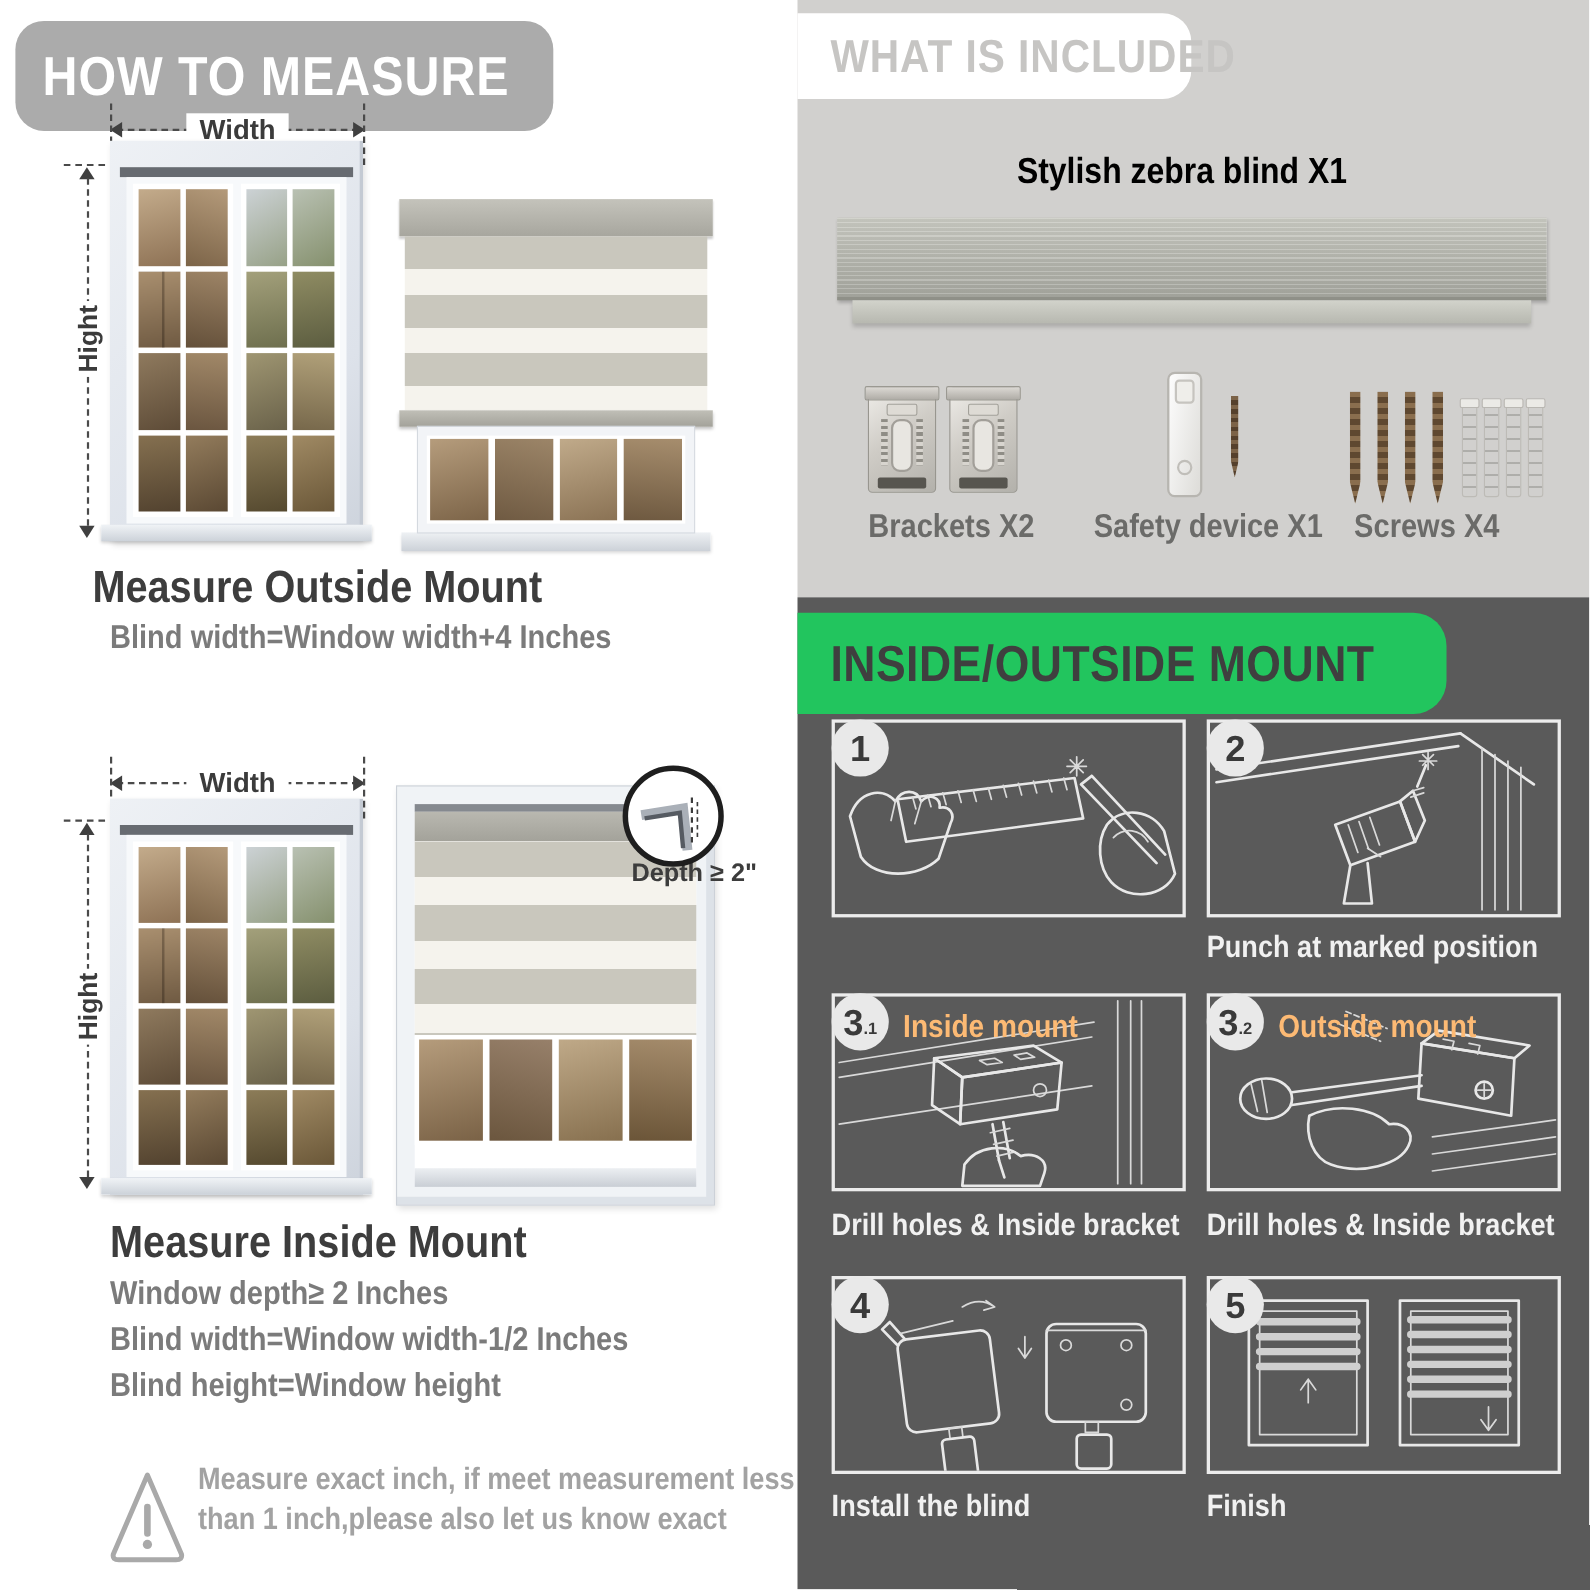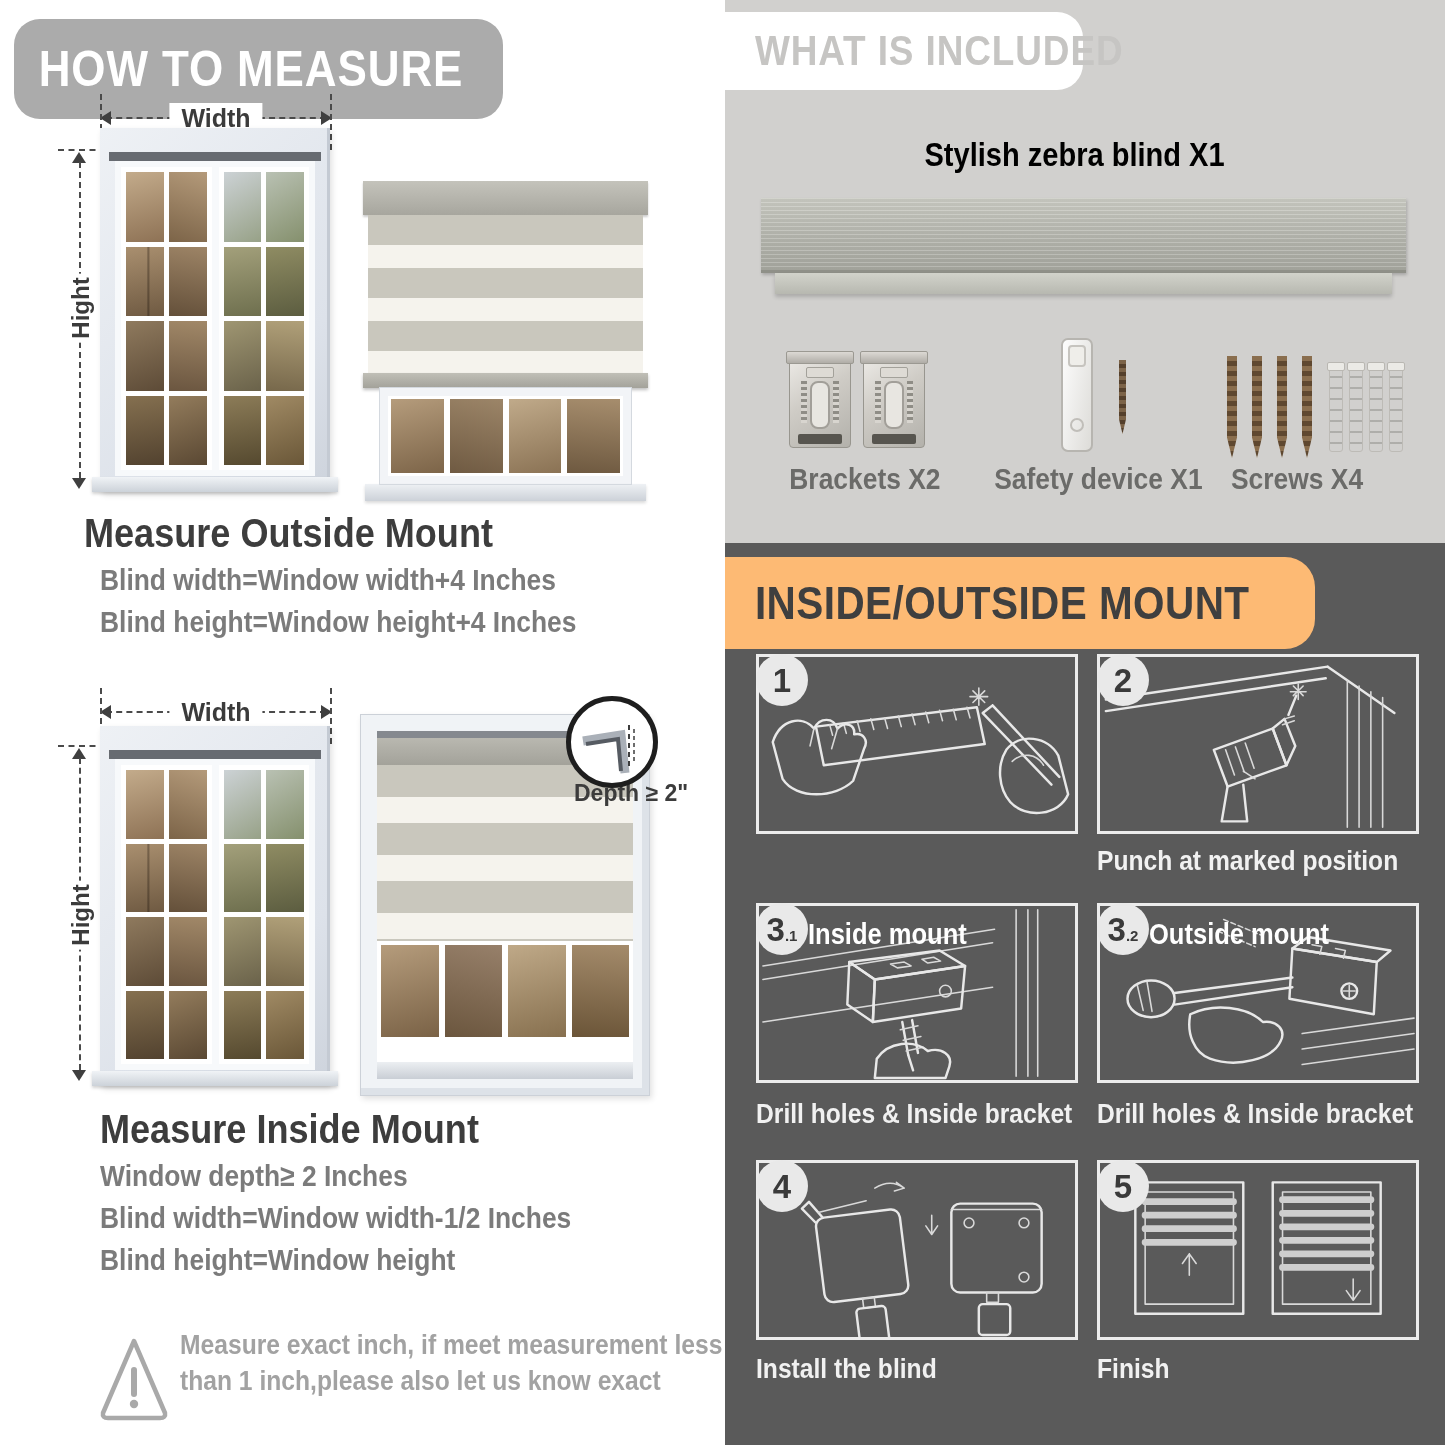--- a/index.html
+++ b/index.html
@@ -112,30 +112,30 @@
   .mini-screw{background:repeating-linear-gradient(180deg,#7c6348 0 4px,#55402c 4px 8px);clip-path:polygon(0 0,100% 0,100% 80%,50% 100%,0 80%);}
   .mini-screw-head{position:absolute;top:-7px;left:-3px;right:-3px;height:7px;background:#6b5339;border-radius:2px;}
   .screw{background:repeating-linear-gradient(180deg,#8a6e4e 0 5px,#5f4830 5px 10px);clip-path:polygon(0 0,100% 0,100% 80%,50% 100%,0 80%);}
   .screw-head{position:absolute;top:-8px;left:-3px;right:-3px;height:8px;background:#7b6347;border-radius:3px;}
   .anchor{background:linear-gradient(90deg,rgba(255,255,255,.92),rgba(208,208,202,.8));border:1px solid #bdbbb6;border-radius:3px;
           background-image:repeating-linear-gradient(180deg,transparent 0 9px,rgba(140,140,135,.5) 9px 11px);box-sizing:border-box;}
   .anchor-collar{position:absolute;top:-5px;left:-3px;right:-3px;height:7px;background:#ebeae6;border:1px solid #b9b7b2;border-radius:2px;}
 
   .item-lbl{font-size:30px;font-weight:bold;color:#6b6b69;text-align:center;}
 
-  .banner-mount{left:0;top:14px;width:590px;height:92px;background:#fdba74;border-radius:0 30px 30px 0;}
+  .banner-mount{left:0;top:14px;width:590px;height:92px;background:#22c55e;border-radius:0 30px 30px 0;}
   .banner-mount .t{line-height:92px;padding-left:34px;font-size:46px;font-weight:bold;color:#3f3f3f;letter-spacing:.5px;}
 
   .stepbox{width:322px;height:180px;border:3px solid #ececec;box-sizing:border-box;background:transparent;}
   .stepbox svg{width:100%;height:100%;display:block;}
   .badge{position:absolute;top:-3px;left:-3px;width:52px;height:52px;border-radius:50%;background:#e9e9e9;
          display:flex;align-items:center;justify-content:center;color:#3a3a3a;z-index:2;}
   .badge .n{font-size:33px;font-weight:bold;line-height:1;}
   .badge .s{font-size:15px;font-weight:bold;line-height:1;margin-top:12px;}
-  .step-title{position:absolute;left:49px;top:12px;font-size:29px;font-weight:bold;color:#ffffff;z-index:2;}
+  .step-title{position:absolute;left:62px;top:12px;font-size:29px;font-weight:bold;color:#fdba74;z-index:2;}
   .step-caption{font-size:28px;font-weight:bold;color:#f1f1f1;}
 
   .lineart{stroke:#e8e8e8;fill:none;stroke-width:2.5;stroke-linecap:round;stroke-linejoin:round;}
   .lineart-thin{stroke:#d9d9d9;fill:none;stroke-width:1.6;stroke-linecap:round;}
   .stripe5{stroke:#cfcfcf;stroke-width:7;fill:none;}
 </style>
 </head>
 <body>
 
 <div class="stage">
@@ -197,23 +197,20 @@
         <div class="pane"></div>
     </div>
     <div class="sillbar" style="height:17px;margin:0 2px;"></div>
   </div>
 
   <div class="abs" style="left:84px;top:510px;">
     <div class="sec-title cond">Measure Outside Mount</div>
   </div>
   <div class="abs" style="left:100px;top:563px;">
     <span class="sec-line cond">Blind width=Window width+4 Inches</span>
-  </div>
-  <div class="abs" style="left:100px;top:605px;">
-    <span class="sec-line cond">Blind height=Window height+4 Inches</span>
   </div>
 
   <div class="abs h-arrow" style="left:100px;top:698px;width:232px;">
     <div class="line"></div>
     <div class="ah-l"></div>
     <div class="ah-r"></div>
     <span class="lbl">Width</span>
   </div>
   <div class="abs vbound" style="left:100px;top:688px;height:56px;"></div>
   <div class="abs vbound" style="left:330px;top:688px;height:56px;"></div>

